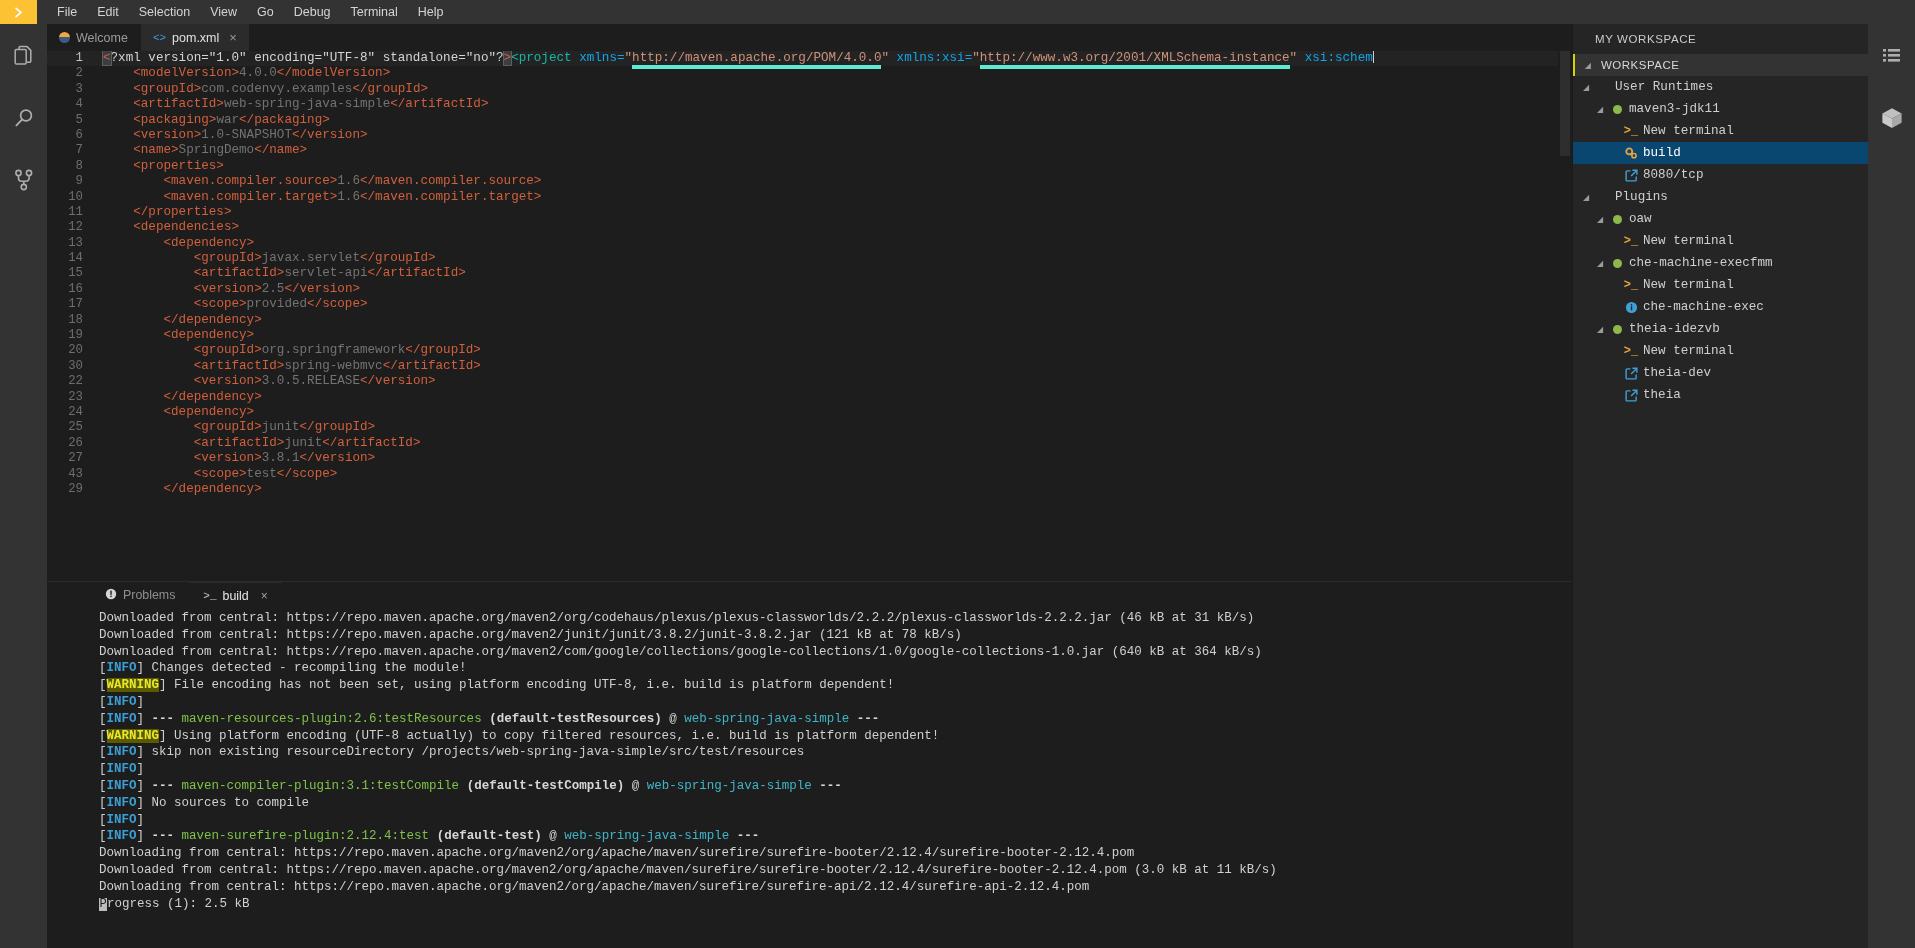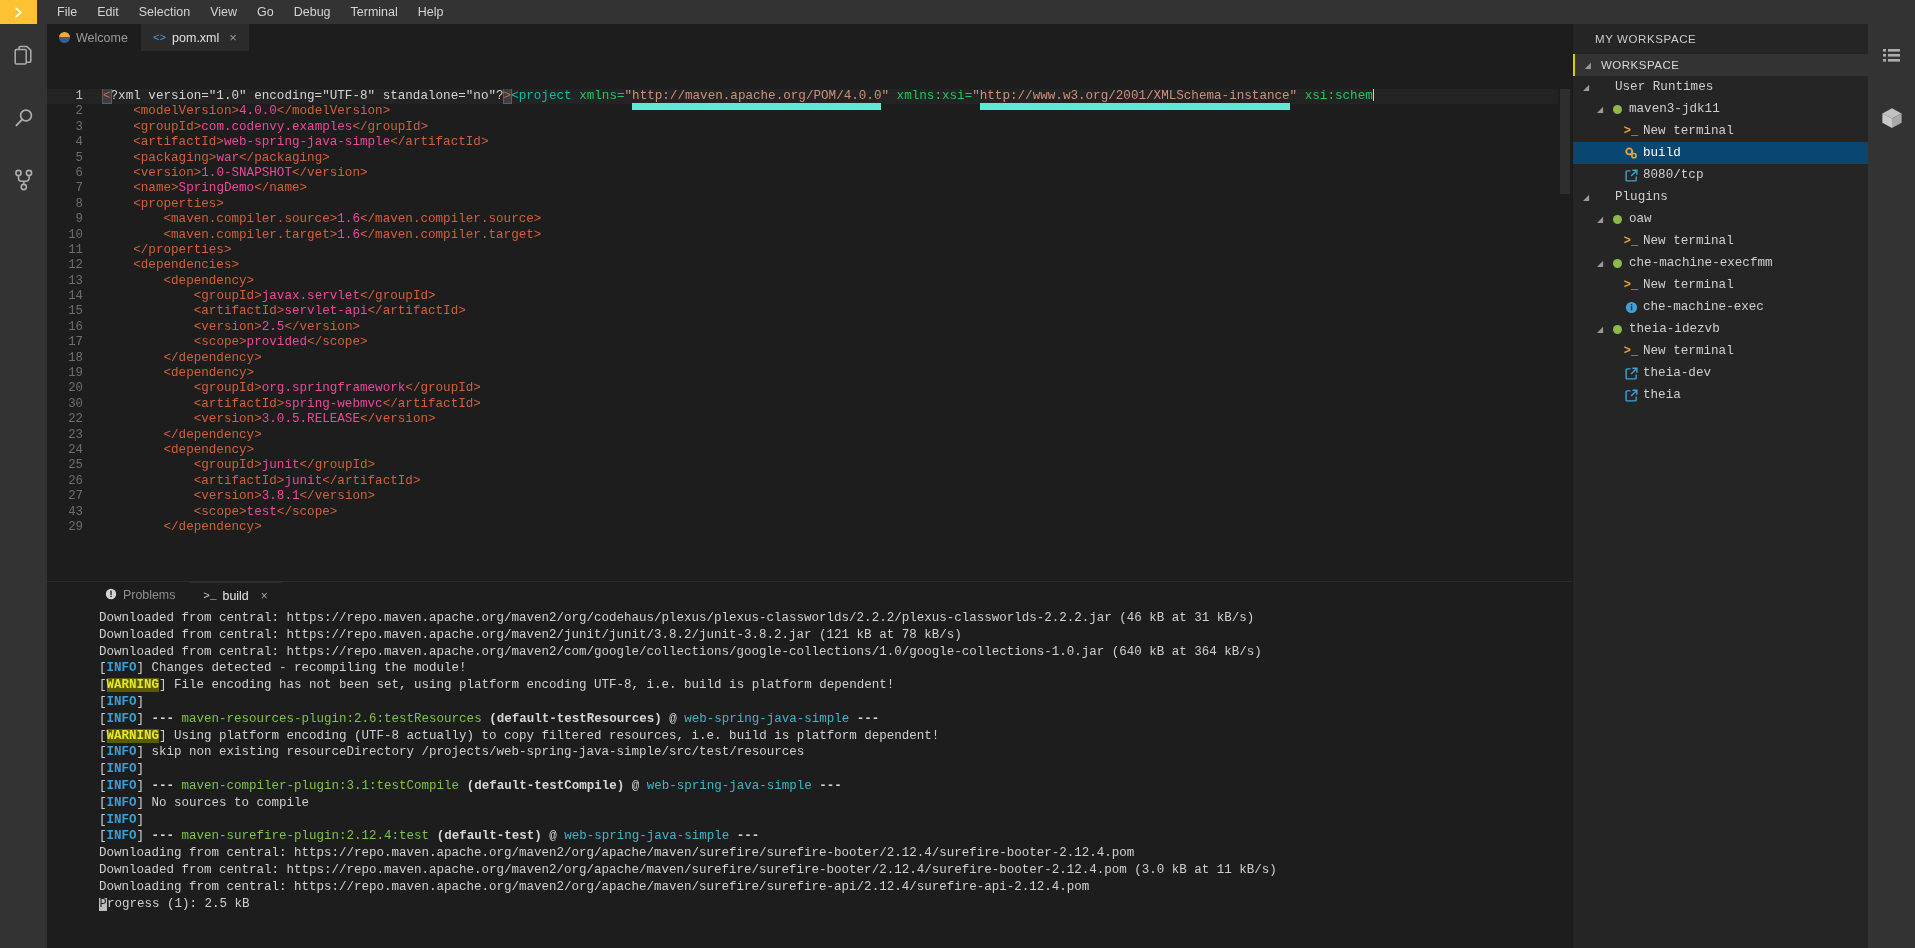--- a/index.html
+++ b/index.html
@@ -36,21 +36,21 @@
     display: flex; flex-direction: column; align-items: center;
     padding-top: 12px; gap: 22px;
   }
   .act-icon {
     width: 47px; height: 40px; display: flex; align-items: center; justify-content: center;
     cursor: pointer; opacity: .78;
   }
   .act-icon svg { display: block; }
 
   
-  .center { flex: 1 1 auto; display: flex; flex-direction: column; min-width: 0; background: #1d1d1d; gap: 38px; }
+  .center { flex: 1 1 auto; display: flex; flex-direction: column; min-width: 0; background: #1d1d1d; }
 
   
   .tabbar { height: 27px; background: #1d1d1d; display: flex; align-items: stretch; flex: 0 0 27px; }
   .tab {
     display: flex; align-items: center; gap: 6px; padding: 0 12px;
     font-size: 12.5px; color: #9a9a9a; background: #1d1d1d; cursor: pointer;
     border-right: 1px solid #1d1d1d; white-space: nowrap;
   }
   .tab.active { background: #2b2b2b; color: #e0e0e0; }
   .tab .tab-close { font-size: 13px; color: #9a9a9a; margin-left: 4px; }
@@ -73,24 +73,24 @@
   .code-line.cur { background: #232323; }
   .ln {
     width: 56px; min-width: 56px; text-align: right; padding-right: 20px;
     color: #6e6e6e; font-family: "Liberation Mono", monospace; font-size: 12.3px;
   }
   .code-line.cur .ln { color: #c0c0c0; }
   .src { white-space: pre; }
   .t-punct { color: #d1603d; }
   .t-tag   { color: #d1603d; }
   .t-tag2  { color: #14b8a6; }
-  .t-attr  { color: #22c55e; }
-  .t-txt   { color: #ec4899; }
+  .t-attr  { color: #0ea5e9; }
+  .t-txt   { color: #737373; }
   .t-str   { color: #ce9178; }
-  .t-link  { color: #ce9178; border-bottom: 7px solid #5eead4; }
+  .t-link  { color: #ce9178; border-bottom: 4px solid #5eead4; }
   .t-pi    { color: #d4d4d4; }
   .hl-brk  { background: #3a3d41; outline: 1px solid #5a5d61; }
   .caret { display:inline-block; width:1px; height:13px; background:#cfcfcf; vertical-align:middle;
            position:relative; top:-1px; }
 
   
   .overview { width: 14px; flex: 0 0 14px; background: #1d1d1d; position: relative; }
   .overview .thumb { position: absolute; left: 2px; width: 10px; top: 0; height: 105px; background: #3f3f3f; opacity:.5; }
 
   

